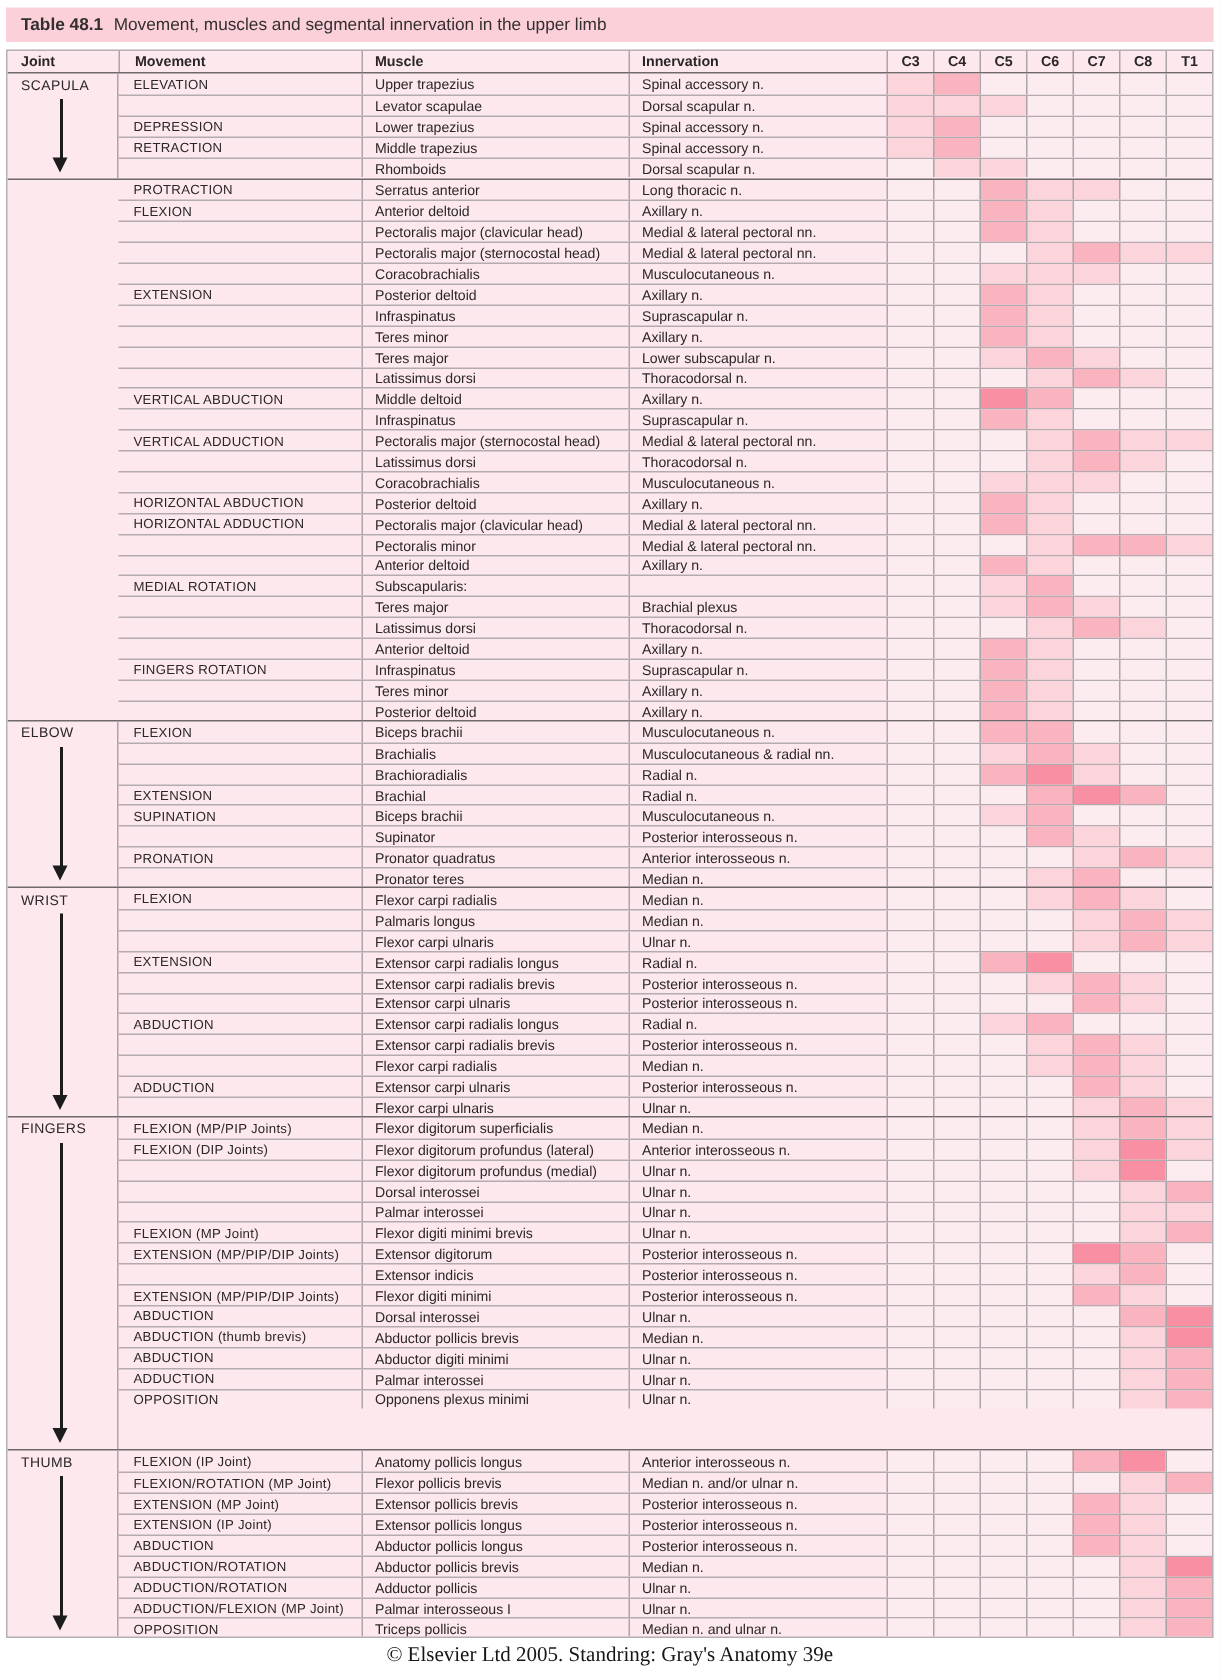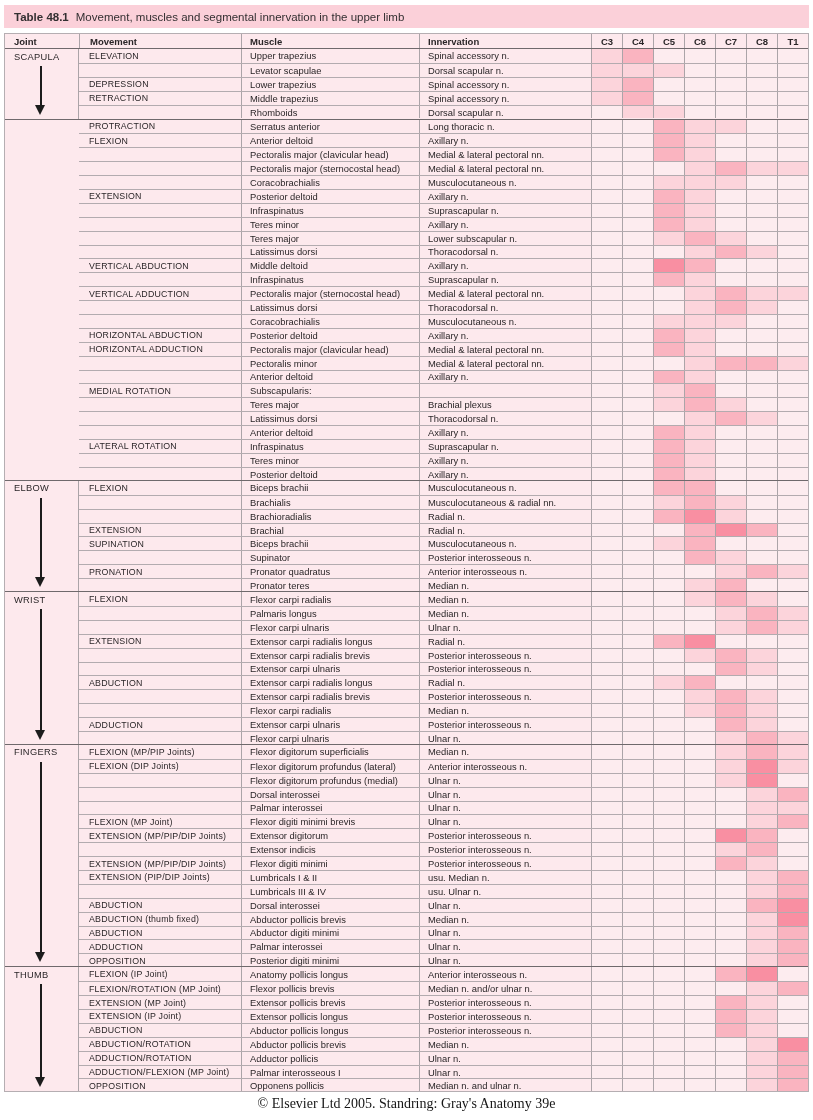--- a/index.html
+++ b/index.html
@@ -401,21 +401,21 @@
               <div class="c inn">Axillary n.</div>
               <div class="c seg" style="background: rgb(253, 236, 239);"></div>
               <div class="c seg" style="background: rgb(253, 236, 239);"></div>
               <div class="c seg" style="background: rgb(250, 180, 192);"></div>
               <div class="c seg" style="background: rgb(252, 212, 219);"></div>
               <div class="c seg" style="background: rgb(253, 236, 239);"></div>
               <div class="c seg" style="background: rgb(253, 236, 239);"></div>
               <div class="c seg" style="background: rgb(253, 236, 239);"></div>
             </div>
             <div class="row">
-              <div class="c mov">LATERAL ROTATION</div>
+              <div class="c mov">FINGERS ROTATION</div>
               <div class="c mus">Infraspinatus</div>
               <div class="c inn">Suprascapular n.</div>
               <div class="c seg" style="background: rgb(253, 236, 239);"></div>
               <div class="c seg" style="background: rgb(253, 236, 239);"></div>
               <div class="c seg" style="background: rgb(250, 180, 192);"></div>
               <div class="c seg" style="background: rgb(252, 212, 219);"></div>
               <div class="c seg" style="background: rgb(253, 236, 239);"></div>
               <div class="c seg" style="background: rgb(253, 236, 239);"></div>
               <div class="c seg" style="background: rgb(253, 236, 239);"></div>
             </div>
@@ -800,57 +800,33 @@
               <div class="c inn">Posterior interosseous n.</div>
               <div class="c seg" style="background: rgb(253, 236, 239);"></div>
               <div class="c seg" style="background: rgb(253, 236, 239);"></div>
               <div class="c seg" style="background: rgb(253, 236, 239);"></div>
               <div class="c seg" style="background: rgb(253, 236, 239);"></div>
               <div class="c seg" style="background: rgb(250, 180, 192);"></div>
               <div class="c seg" style="background: rgb(252, 212, 219);"></div>
               <div class="c seg" style="background: rgb(253, 236, 239);"></div>
             </div>
             <div class="row">
-              <div class="c mov">EXTENSION (PIP/DIP Joints)</div>
-              <div class="c mus">Lumbricals I &amp; II</div>
-              <div class="c inn">usu. Median n.</div>
-              <div class="c seg" style="background: rgb(253, 236, 239);"></div>
-              <div class="c seg" style="background: rgb(253, 236, 239);"></div>
-              <div class="c seg" style="background: rgb(253, 236, 239);"></div>
-              <div class="c seg" style="background: rgb(253, 236, 239);"></div>
-              <div class="c seg" style="background: rgb(253, 236, 239);"></div>
-              <div class="c seg" style="background: rgb(252, 212, 219);"></div>
-              <div class="c seg" style="background: rgb(250, 180, 192);"></div>
-            </div>
-            <div class="row">
-              <div class="c mov"></div>
-              <div class="c mus">Lumbricals III &amp; IV</div>
-              <div class="c inn">usu. Ulnar n.</div>
-              <div class="c seg" style="background: rgb(253, 236, 239);"></div>
-              <div class="c seg" style="background: rgb(253, 236, 239);"></div>
-              <div class="c seg" style="background: rgb(253, 236, 239);"></div>
-              <div class="c seg" style="background: rgb(253, 236, 239);"></div>
-              <div class="c seg" style="background: rgb(253, 236, 239);"></div>
-              <div class="c seg" style="background: rgb(252, 212, 219);"></div>
-              <div class="c seg" style="background: rgb(250, 180, 192);"></div>
-            </div>
-            <div class="row">
               <div class="c mov">ABDUCTION</div>
               <div class="c mus">Dorsal interossei</div>
               <div class="c inn">Ulnar n.</div>
               <div class="c seg" style="background: rgb(253, 236, 239);"></div>
               <div class="c seg" style="background: rgb(253, 236, 239);"></div>
               <div class="c seg" style="background: rgb(253, 236, 239);"></div>
               <div class="c seg" style="background: rgb(253, 236, 239);"></div>
               <div class="c seg" style="background: rgb(253, 236, 239);"></div>
               <div class="c seg" style="background: rgb(250, 180, 192);"></div>
               <div class="c seg" style="background: rgb(249, 143, 162);"></div>
             </div>
             <div class="row">
-              <div class="c mov">ABDUCTION (thumb fixed)</div>
+              <div class="c mov">ABDUCTION (thumb brevis)</div>
               <div class="c mus">Abductor pollicis brevis</div>
               <div class="c inn">Median n.</div>
               <div class="c seg" style="background: rgb(253, 236, 239);"></div>
               <div class="c seg" style="background: rgb(253, 236, 239);"></div>
               <div class="c seg" style="background: rgb(253, 236, 239);"></div>
               <div class="c seg" style="background: rgb(253, 236, 239);"></div>
               <div class="c seg" style="background: rgb(253, 236, 239);"></div>
               <div class="c seg" style="background: rgb(252, 212, 219);"></div>
               <div class="c seg" style="background: rgb(249, 143, 162);"></div>
             </div>
@@ -873,21 +849,21 @@
               <div class="c seg" style="background: rgb(253, 236, 239);"></div>
               <div class="c seg" style="background: rgb(253, 236, 239);"></div>
               <div class="c seg" style="background: rgb(253, 236, 239);"></div>
               <div class="c seg" style="background: rgb(253, 236, 239);"></div>
               <div class="c seg" style="background: rgb(253, 236, 239);"></div>
               <div class="c seg" style="background: rgb(252, 212, 219);"></div>
               <div class="c seg" style="background: rgb(250, 180, 192);"></div>
             </div>
             <div class="row">
               <div class="c mov">OPPOSITION</div>
-              <div class="c mus">Posterior digiti minimi</div>
+              <div class="c mus">Opponens plexus minimi</div>
               <div class="c inn">Ulnar n.</div>
               <div class="c seg" style="background: rgb(253, 236, 239);"></div>
               <div class="c seg" style="background: rgb(253, 236, 239);"></div>
               <div class="c seg" style="background: rgb(253, 236, 239);"></div>
               <div class="c seg" style="background: rgb(253, 236, 239);"></div>
               <div class="c seg" style="background: rgb(253, 236, 239);"></div>
               <div class="c seg" style="background: rgb(252, 212, 219);"></div>
               <div class="c seg" style="background: rgb(250, 180, 192);"></div>
             </div>
           </div>
@@ -990,21 +966,21 @@
               <div class="c seg" style="background: rgb(253, 236, 239);"></div>
               <div class="c seg" style="background: rgb(253, 236, 239);"></div>
               <div class="c seg" style="background: rgb(253, 236, 239);"></div>
               <div class="c seg" style="background: rgb(253, 236, 239);"></div>
               <div class="c seg" style="background: rgb(253, 236, 239);"></div>
               <div class="c seg" style="background: rgb(252, 212, 219);"></div>
               <div class="c seg" style="background: rgb(250, 180, 192);"></div>
             </div>
             <div class="row">
               <div class="c mov">OPPOSITION</div>
-              <div class="c mus">Opponens pollicis</div>
+              <div class="c mus">Triceps pollicis</div>
               <div class="c inn">Median n. and ulnar n.</div>
               <div class="c seg" style="background: rgb(253, 236, 239);"></div>
               <div class="c seg" style="background: rgb(253, 236, 239);"></div>
               <div class="c seg" style="background: rgb(253, 236, 239);"></div>
               <div class="c seg" style="background: rgb(253, 236, 239);"></div>
               <div class="c seg" style="background: rgb(253, 236, 239);"></div>
               <div class="c seg" style="background: rgb(252, 212, 219);"></div>
               <div class="c seg" style="background: rgb(250, 180, 192);"></div>
             </div>
           </div>

